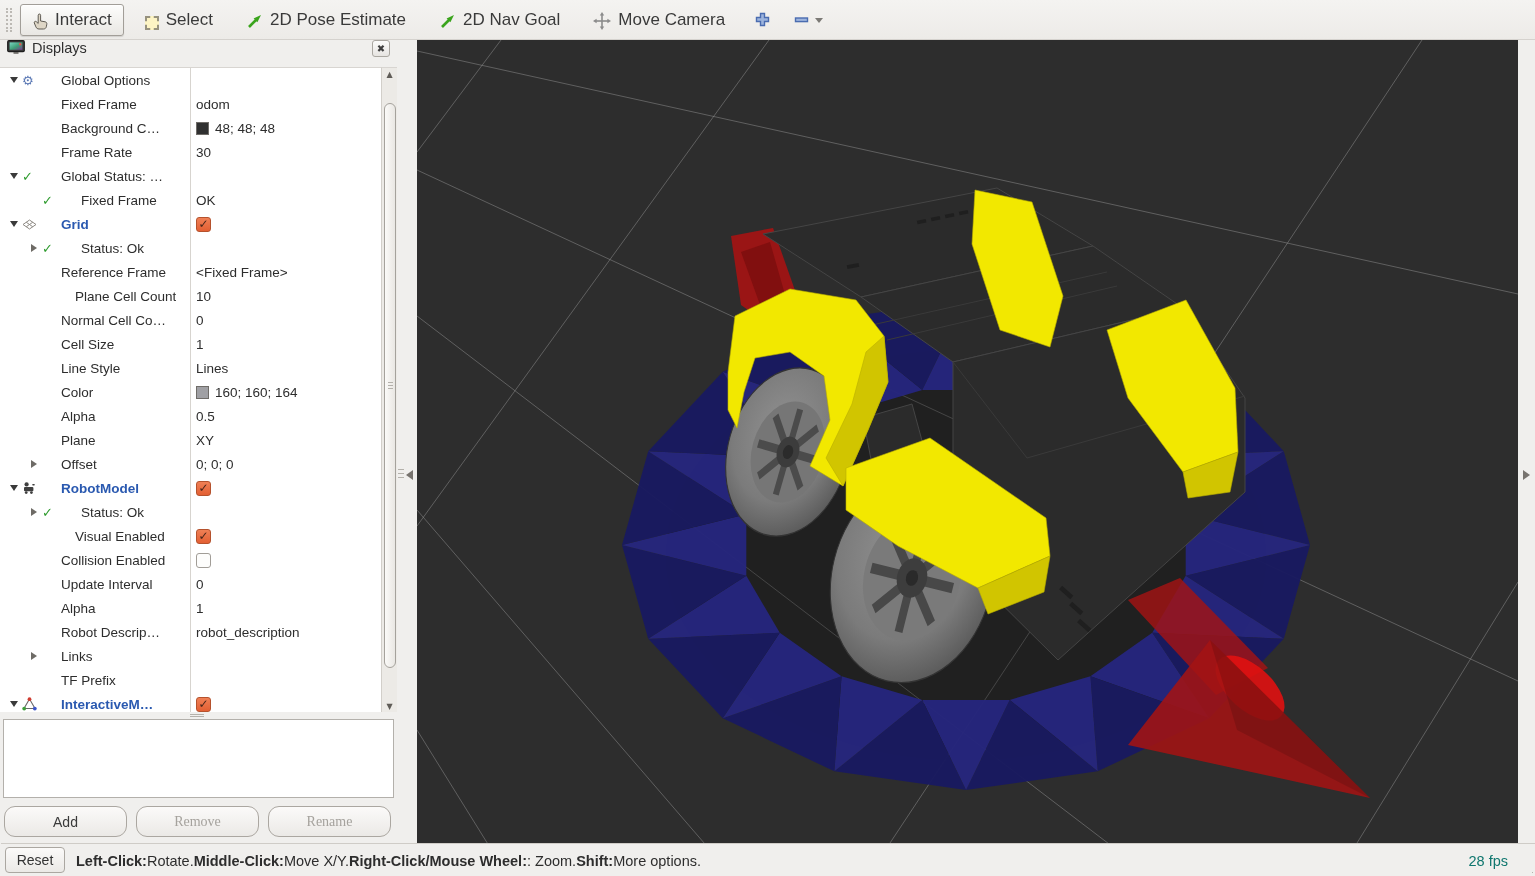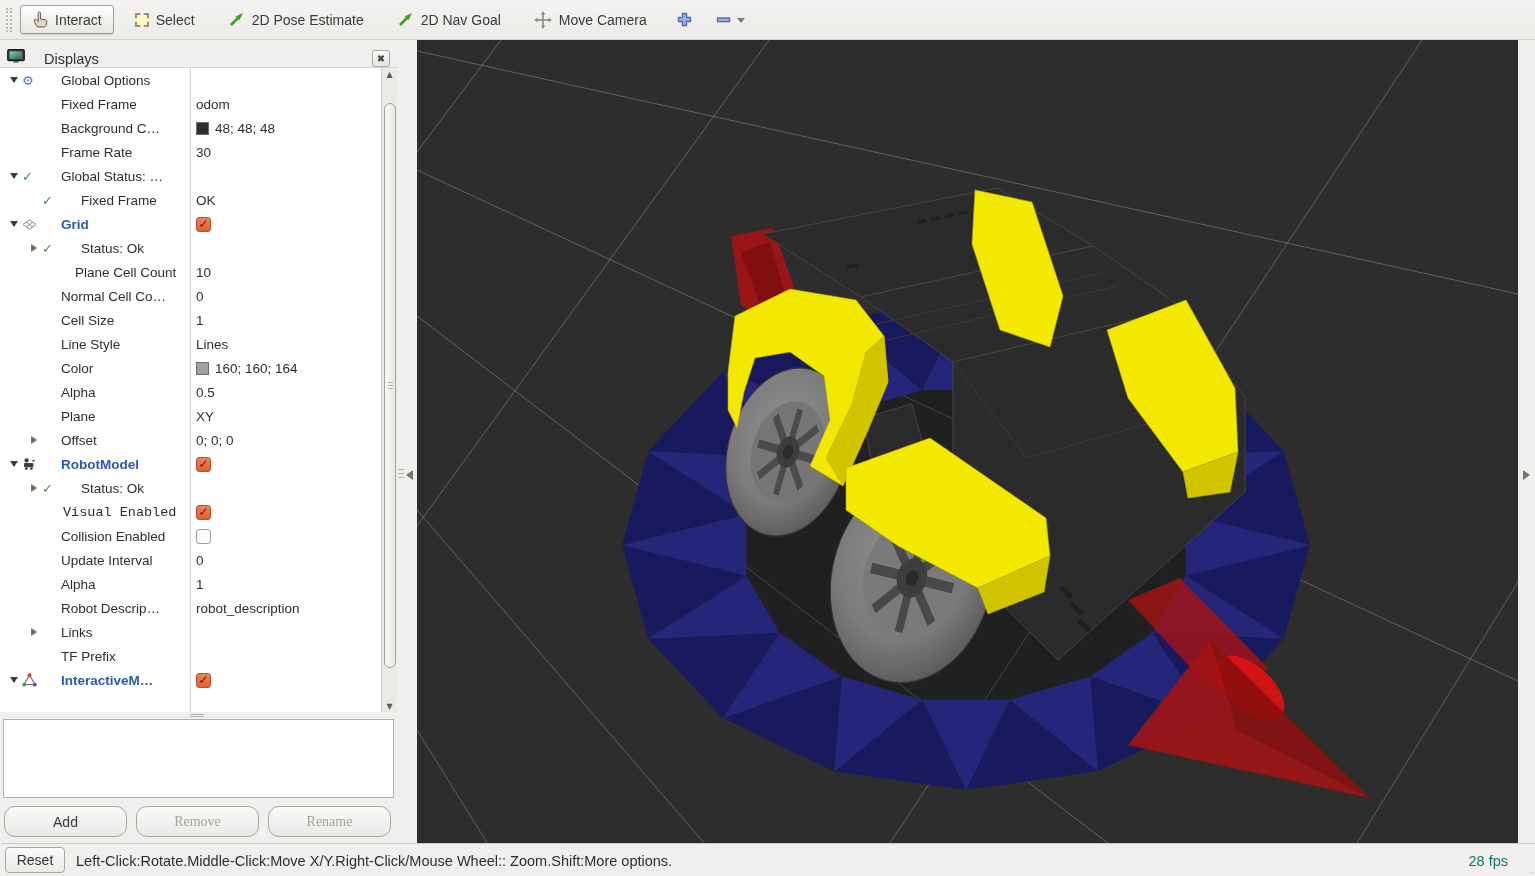--- a/index.html
+++ b/index.html
@@ -7,34 +7,34 @@
   body { font-family:"Liberation Sans", sans-serif; background:#f0efed; position:relative; }
   .glyph { font-family:"DejaVu Sans", sans-serif; }
 
   #app { position:absolute; left:0; top:0; width:1535px; height:876px; background:var(--panel_bg,#f0efed); }
 
   
   #toolbar { position:absolute; left:0; top:0; width:1535px; height:40px;
     background:linear-gradient(#f4f3f1,#edebe8); border-bottom:1px solid #d5d2ce;
     display:flex; align-items:center; padding-left:4px; }
   .tb-grip { width:6px; height:24px; border-left:2px dotted #bcb9b4; border-right:2px dotted #bcb9b4; margin:0 8px 0 2px; }
-  .tool { display:flex; align-items:center; gap:7px; font-size:14px; color:#3a3a3a;
+  .tool { display:flex; align-items:flex-end; gap:7px; font-size:17px; color:#3a3a3a;
     padding:5px 11px; margin-right:9px; border-radius:3px; border:1px solid transparent; cursor:default; white-space:nowrap; }
   .tool.active { border:1px solid #a29e98; background:linear-gradient(#fdfdfc,#e9e7e3);
     box-shadow:0 1px 1px rgba(0,0,0,0.12), inset 0 1px 0 #fff; }
   .tool .ticn { display:inline-flex; align-items:center; }
   .sel-icon { display:inline-block; width:14px; height:14px; border:2px dashed #97927e; background:#fdf4c4; }
   .tb-iconbtn { display:flex; align-items:center; padding:5px 8px; margin-right:6px; }
   .tb-caret { width:0; height:0; border-left:4px solid transparent; border-right:4px solid transparent;
     border-top:5px solid #7c7a76; margin-left:5px; margin-top:2px; }
 
   
   #left { position:absolute; left:0; top:40px; width:397px; height:803px; background:var(--panel_bg,#f0efed); }
-  .panel-title { position:absolute; left:0; top:0; width:397px; height:27px; display:flex; align-items:flex-end;
-    gap:19px; padding:0 7px; font-size:14.5px; color:#2f2f2f; }
+  .panel-title { position:absolute; left:0; top:0; width:397px; height:27px; display:flex; align-items:flex-start;
+    gap:7px; padding:0 7px; font-size:14.5px; color:#2f2f2f; }
   .panel-title .spacer { flex:1; }
   .close-btn { width:18px; height:17px; border:1px solid #aaa7a1; border-radius:3px;
     background:linear-gradient(#fcfcfb,#e6e4e1); display:flex; align-items:center; justify-content:center;
     font-size:10px; color:#3f3f3f; font-weight:bold; }
 
   #tree { position:absolute; left:0; top:27px; width:381px; height:645px; background:#fff;
     border-top:1px solid #d8d5d1; overflow:hidden; }
   .colsep { position:absolute; left:190px; top:0; bottom:0; width:1px; background:#d7d4cf; }
   .trow { position:relative; height:24px; display:flex; align-items:center; font-size:13.5px; color:#2d2d2d; }
   .tname { display:flex; align-items:center; height:24px; overflow:hidden; white-space:nowrap; }
@@ -85,21 +85,21 @@
   #viewport { position:absolute; left:417px; top:40px; width:1101px; height:803px; background:var(--scene_bg,#2d2d2d); }
   #viewport svg { display:block; }
 
   
   #statusbar { position:absolute; left:1px; top:843px; width:1535px; height:33px;
     background:var(--panel_bg,#f0efed); border-top:1px solid #cfccc7; }
   #reset-button { position:absolute; left:4px; top:3px; width:60px; height:26px; border:1px solid #aba7a1;
     border-radius:4px; background:linear-gradient(#fbfaf9,#ebe9e6); font-size:14px; color:#333; font-family:inherit; }
   #help-text { position:absolute; left:75px; top:0; height:33px; display:flex; align-items:center;
     font-size:14.5px; color:#2d2d2d; }
-  #help-text b { font-weight:normal; }
+  #help-text b { font-weight:bold; }
   #fps { position:absolute; right:28px; top:0; height:33px; display:flex; align-items:center; font-size:14.5px; color:#0f766e; }
   #resize-grip { position:absolute; right:3px; bottom:3px; width:1.5px; height:1.5px; background:#b5b2ad;
     box-shadow:-4px 4px 0 #b5b2ad, 0 4px 0 #b5b2ad, -8px 8px 0 #b5b2ad, -4px 8px 0 #b5b2ad, 0 8px 0 #b5b2ad; }
 
   
   .red-fill { fill:var(--arrow_red,#a31313); }
   .red-bright { fill:var(--arrow_red_bright,#e01111); }
   .yellow { fill:var(--robot_yellow,#f2e800); }
   .yellow-shade { fill:var(--robot_yellow_shade,#d1c500); }
   .chassis { fill:var(--chassis,#2b2b2b); stroke:var(--chassis_edge,#454545); stroke-width:1; }
@@ -276,20 +276,27 @@
               <span class="tri-col"></span>
             </span>
             <span class="icon-slot">
               <span class="glyph" style="font-size:13px;font-weight:bold;color:var(--check_green);">✓</span>
             </span>
             <span class="lbl">Status: Ok</span>
           </div>
           <div class="tval"></div>
         </div>
         <div class="trow">
+          <div class="tname" style="padding-left: 26px;">
+            <span class="arrow-slot"></span>
+            <span class="lbl">Reference Frame</span>
+          </div>
+          <div class="tval">&lt;Fixed Frame&gt;</div>
+        </div>
+        <div class="trow">
           <div class="tname" style="padding-left: 40px;">
             <span class="arrow-slot"></span>
             <span class="lbl">Plane Cell Count</span>
           </div>
           <div class="tval">10</div>
         </div>
         <div class="trow">
           <div class="tname" style="padding-left: 26px;">
             <span class="arrow-slot"></span>
             <span class="lbl">Normal Cell Co…</span>
@@ -369,21 +376,21 @@
               <span class="tri-col"></span>
             </span>
             <span class="icon-slot">
               <span class="glyph" style="font-size:13px;font-weight:bold;color:var(--check_green);">✓</span>
             </span>
             <span class="lbl">Status: Ok</span>
           </div>
           <div class="tval"></div>
         </div>
         <div class="trow">
-          <div class="tname" style="padding-left: 28px; font-family: Liberation Mono, monospace;">
+          <div class="tname" style="padding-left: 40px;">
             <span class="arrow-slot"></span>
             <span class="lbl">Visual Enabled</span>
           </div>
           <div class="tval">
             <span class="cb">✓</span>
           </div>
         </div>
         <div class="trow">
           <div class="tname" style="padding-left: 26px;">
             <span class="arrow-slot"></span>

